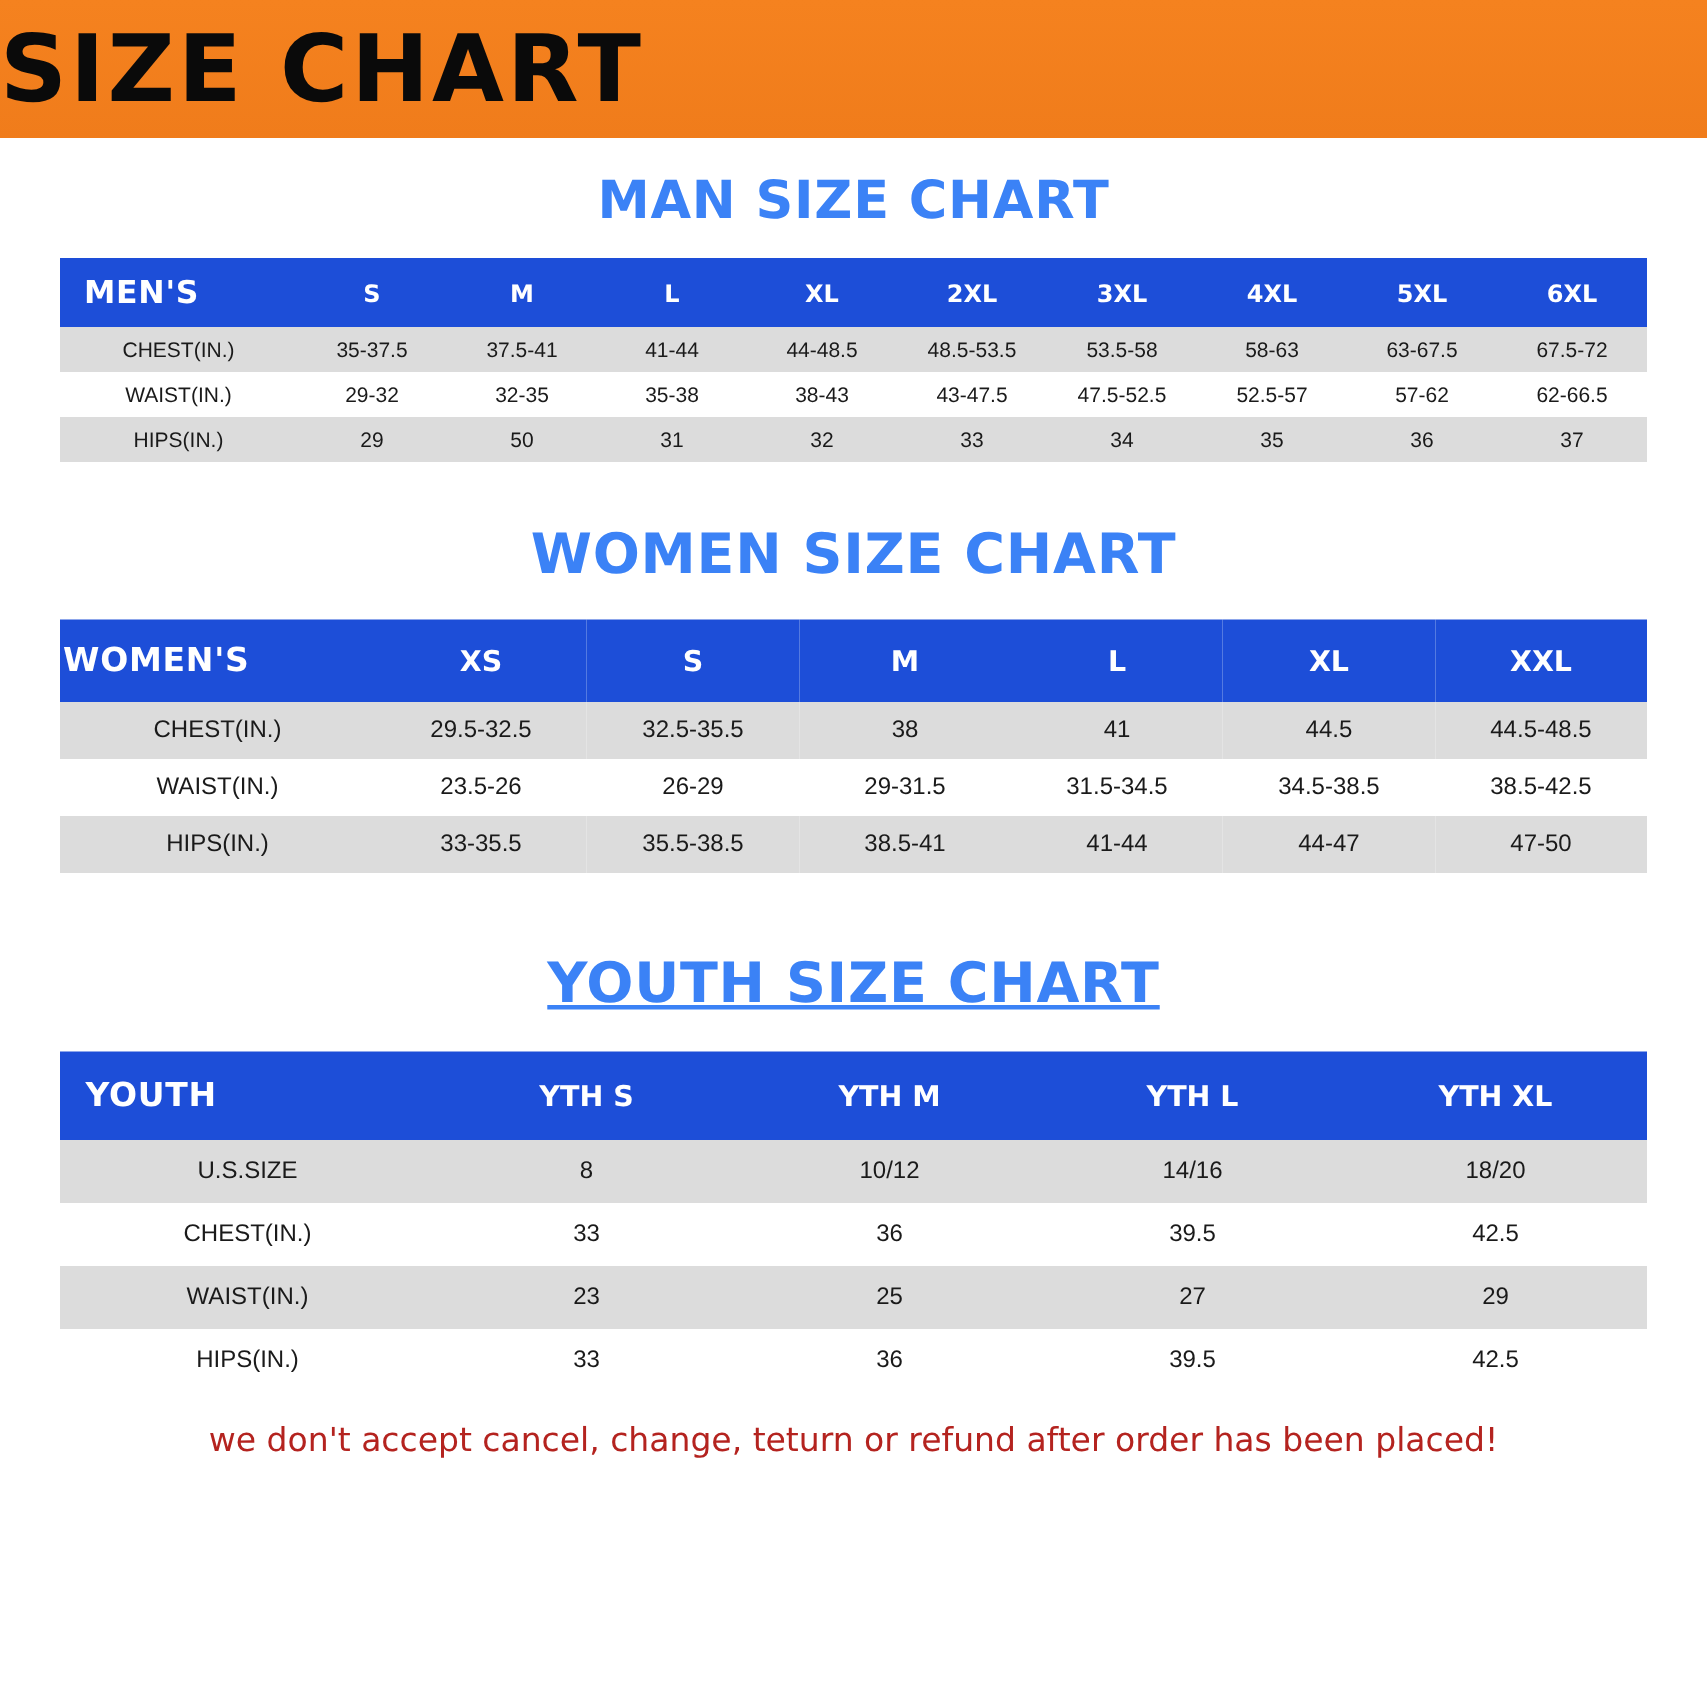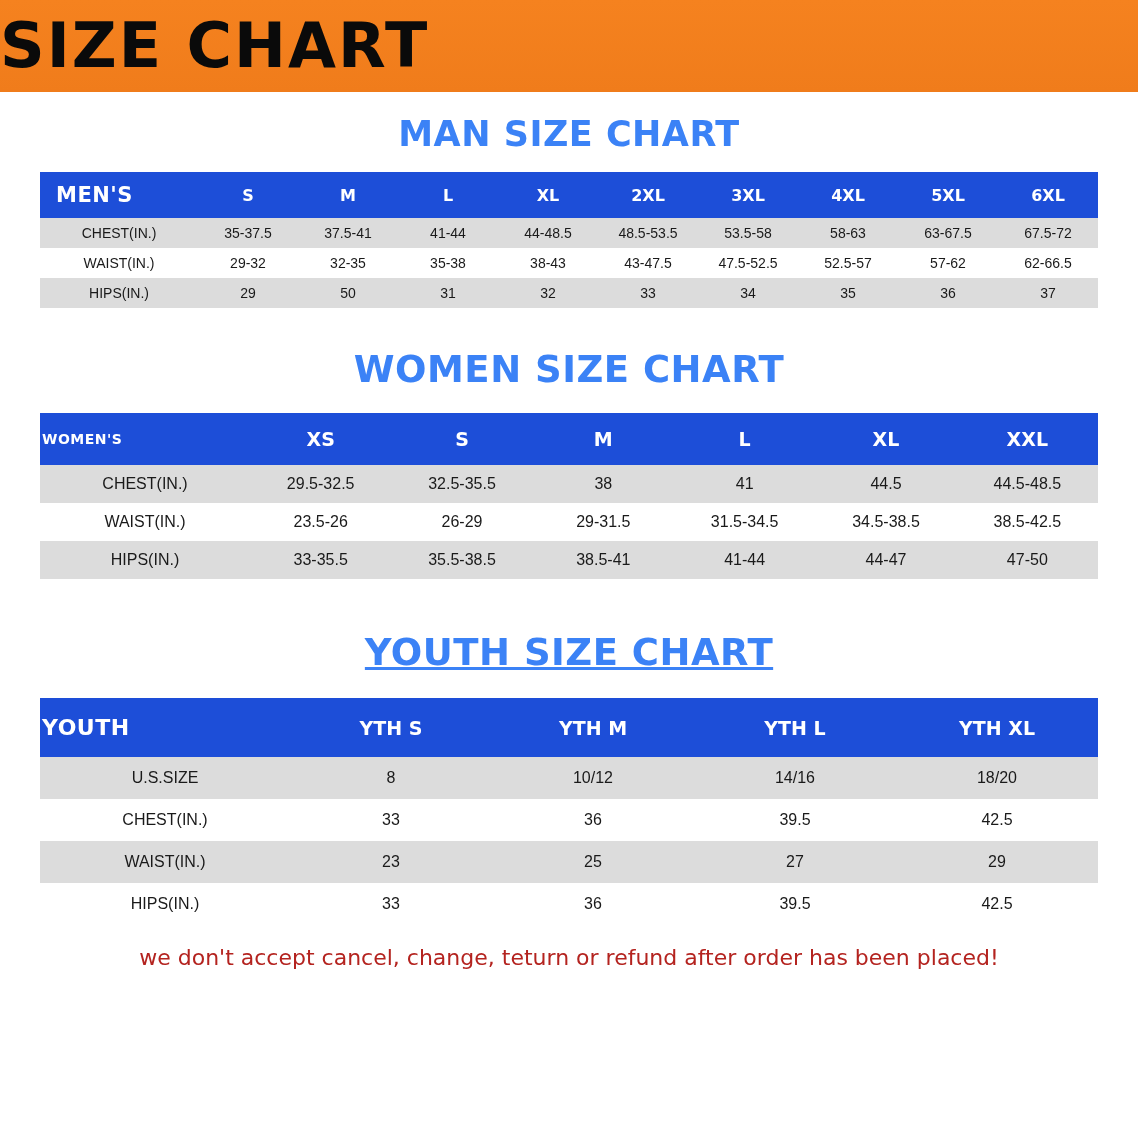--- a/index.html
+++ b/index.html
@@ -81,28 +81,28 @@
   tbody tr.plain  td { background: #ffffff; }
 
   
   #men-table thead th { font-size: 16px; }
   #men-table thead th.corner { font-size: 21px; }
   #men-table tbody td { font-size: 14px; }
   #men-table col.c0 { width: 158px; }
 
   
   #women-table thead th { font-size: 19px; }
-  #women-table thead th.corner { font-size: 14px; margin-left: 12px; }
+  #women-table thead th.corner { font-size: 22px; margin-left: 12px; }
   #women-table tbody td { font-size: 16px; }
   #women-table thead th { padding: 15px 2px; }
   #women-table tbody td { padding: 10px 2px; }
   #women-table col.c0 { width: 210px; }
 
   
-  #youth-table thead th { font-size: 19px; padding: 17px 2px; }
+  #youth-table thead th { font-size: 19px; padding: 17px 17px; }
   #youth-table thead th.corner { font-size: 22px; }
   #youth-table tbody td { font-size: 16px; padding: 12px 2px; }
   #youth-table col.c0 { width: 250px; }
   #youth-table tbody td.rowlabel { font-size: 16px; }
 
   
   .note {
     margin: 18px 36px 0 36px;
     text-align: center;
     color: #b4231f;

